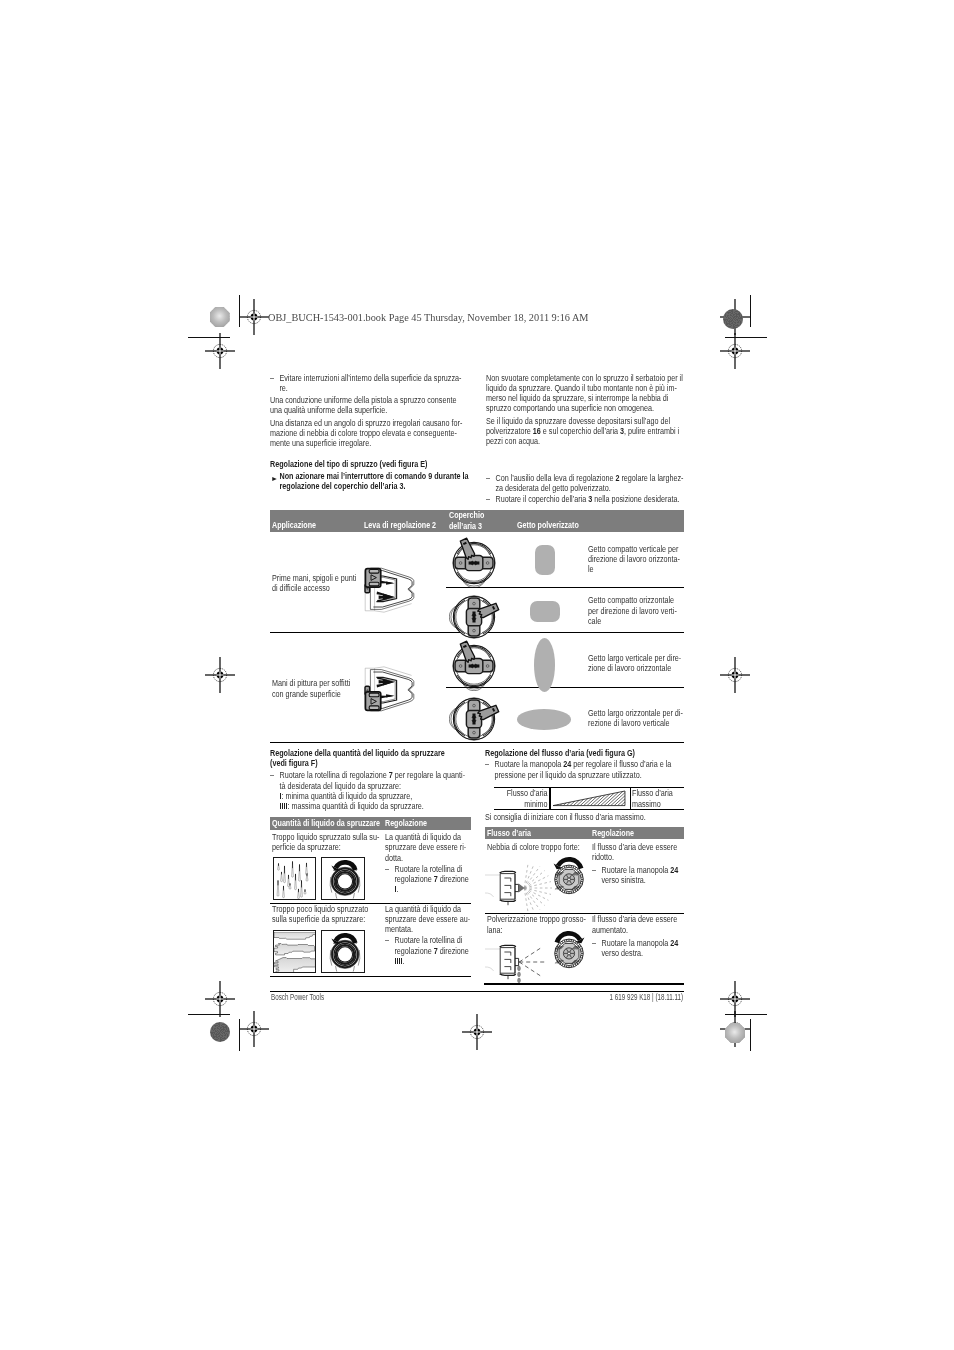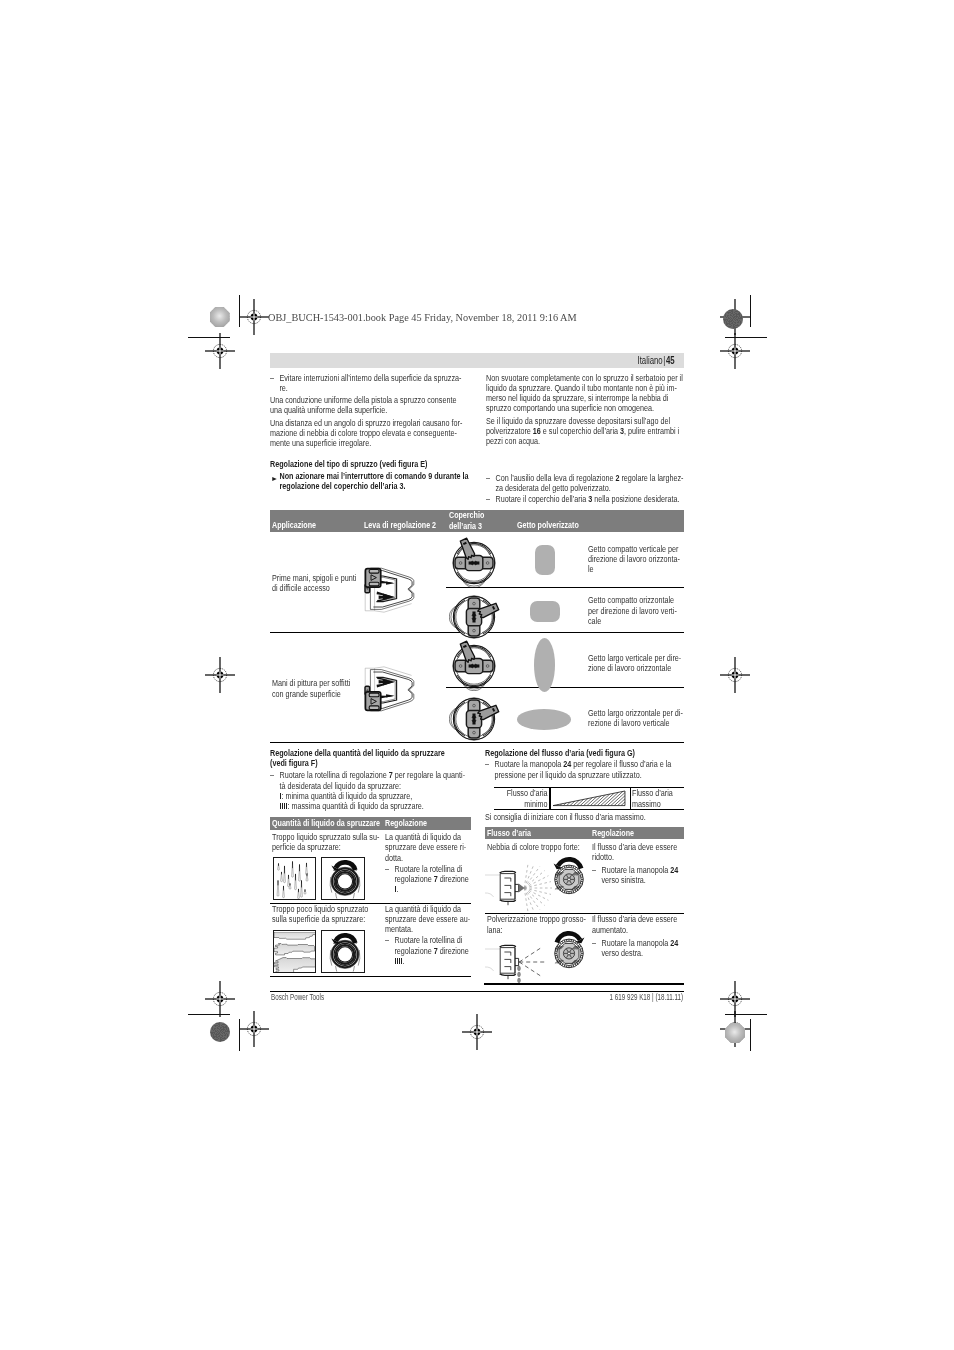--- a/index.html
+++ b/index.html
@@ -152,25 +152,22 @@
       <div class="crop" style="left: 188px; top: 336.5px; width: 42px; height: 1.1px;"></div>
       <div class="crop" style="left: 725px; top: 336.5px; width: 42px; height: 1.1px;"></div>
       <div class="crop" style="left: 188px; top: 1013.5px; width: 42px; height: 1.1px;"></div>
       <div class="crop" style="left: 725px; top: 1013.5px; width: 42px; height: 1.1px;"></div>
       <div class="densdot" style="left: 219.5px; top: 317px; background: radial-gradient(circle at 48% 45%, rgb(230, 230, 230) 4%, rgb(189, 189, 189) 42%, rgb(156, 156, 156) 85%), repeating-conic-gradient(from 10deg, rgb(203, 203, 203) 0deg, rgb(203, 203, 203) 8deg, rgb(167, 167, 167) 8deg, rgb(167, 167, 167) 16deg) rgb(181, 181, 181); clip-path: polygon(30% 0px, 70% 0px, 100% 30%, 100% 70%, 70% 100%, 30% 100%, 0px 70%, 0px 30%); border-radius: 0px;"></div>
       <div class="densdot" style="left: 733px; top: 319px; background: repeating-conic-gradient(rgb(87, 87, 87) 0deg, rgb(87, 87, 87) 3deg, rgb(103, 103, 103) 3deg, rgb(103, 103, 103) 6deg) rgb(93, 93, 93);"></div>
       <div class="densdot" style="left: 219.5px; top: 1032px; background: repeating-conic-gradient(rgb(87, 87, 87) 0deg, rgb(87, 87, 87) 3deg, rgb(103, 103, 103) 3deg, rgb(103, 103, 103) 6deg) rgb(93, 93, 93);"></div>
       <div class="densdot" style="left: 735px; top: 1033px; background: radial-gradient(circle at 48% 45%, rgb(230, 230, 230) 4%, rgb(189, 189, 189) 42%, rgb(156, 156, 156) 85%), repeating-conic-gradient(from 10deg, rgb(203, 203, 203) 0deg, rgb(203, 203, 203) 8deg, rgb(167, 167, 167) 8deg, rgb(167, 167, 167) 16deg) rgb(181, 181, 181); clip-path: polygon(30% 0px, 70% 0px, 100% 30%, 100% 70%, 70% 100%, 30% 100%, 0px 70%, 0px 30%); border-radius: 0px;"></div>
     </div>
 
-  <div class="filestamp" style="left:268px;top:312px;">OBJ_BUCH-1543-001.book  Page 45  Friday, November 18, 2011  9:16 AM</div>
-
-  <div class="runhead">
-    <div class="rh"><span>Italiano</span> <span>|</span> <b>45</b></div>
-  </div>
+  <div class="filestamp" style="left:268px;top:312px;">OBJ_BUCH-1543-001.book  Page 45  Thursday, November 18, 2011  9:16 AM</div>
+
 
   <div class="tx" style="left:270px;top:372.6px;width:262.7px;">
     <p class="dash">Evitare interruzioni all’interno della superficie da spruzza­re.</p>
     <p>Una conduzione uniforme della pistola a spruzzo consente una qualità uniforme della superficie.</p>
     <p>Una distanza ed un angolo di spruzzo irregolari causano for­mazione di nebbia di colore troppo elevata e conseguente­mente una superficie irregolare.</p>
   </div>
   <div class="tx" style="left:270px;top:459px;width:266.2px;">
     <p class="hd">Regolazione del tipo di spruzzo (vedi figura E)</p>
     <p class="tri"><span>Non azionare mai l’interruttore di comando </span><b>9</b><span> durante la regolazione del coperchio dell’aria </span><b>3</b><span>.</span></p>
   </div>

